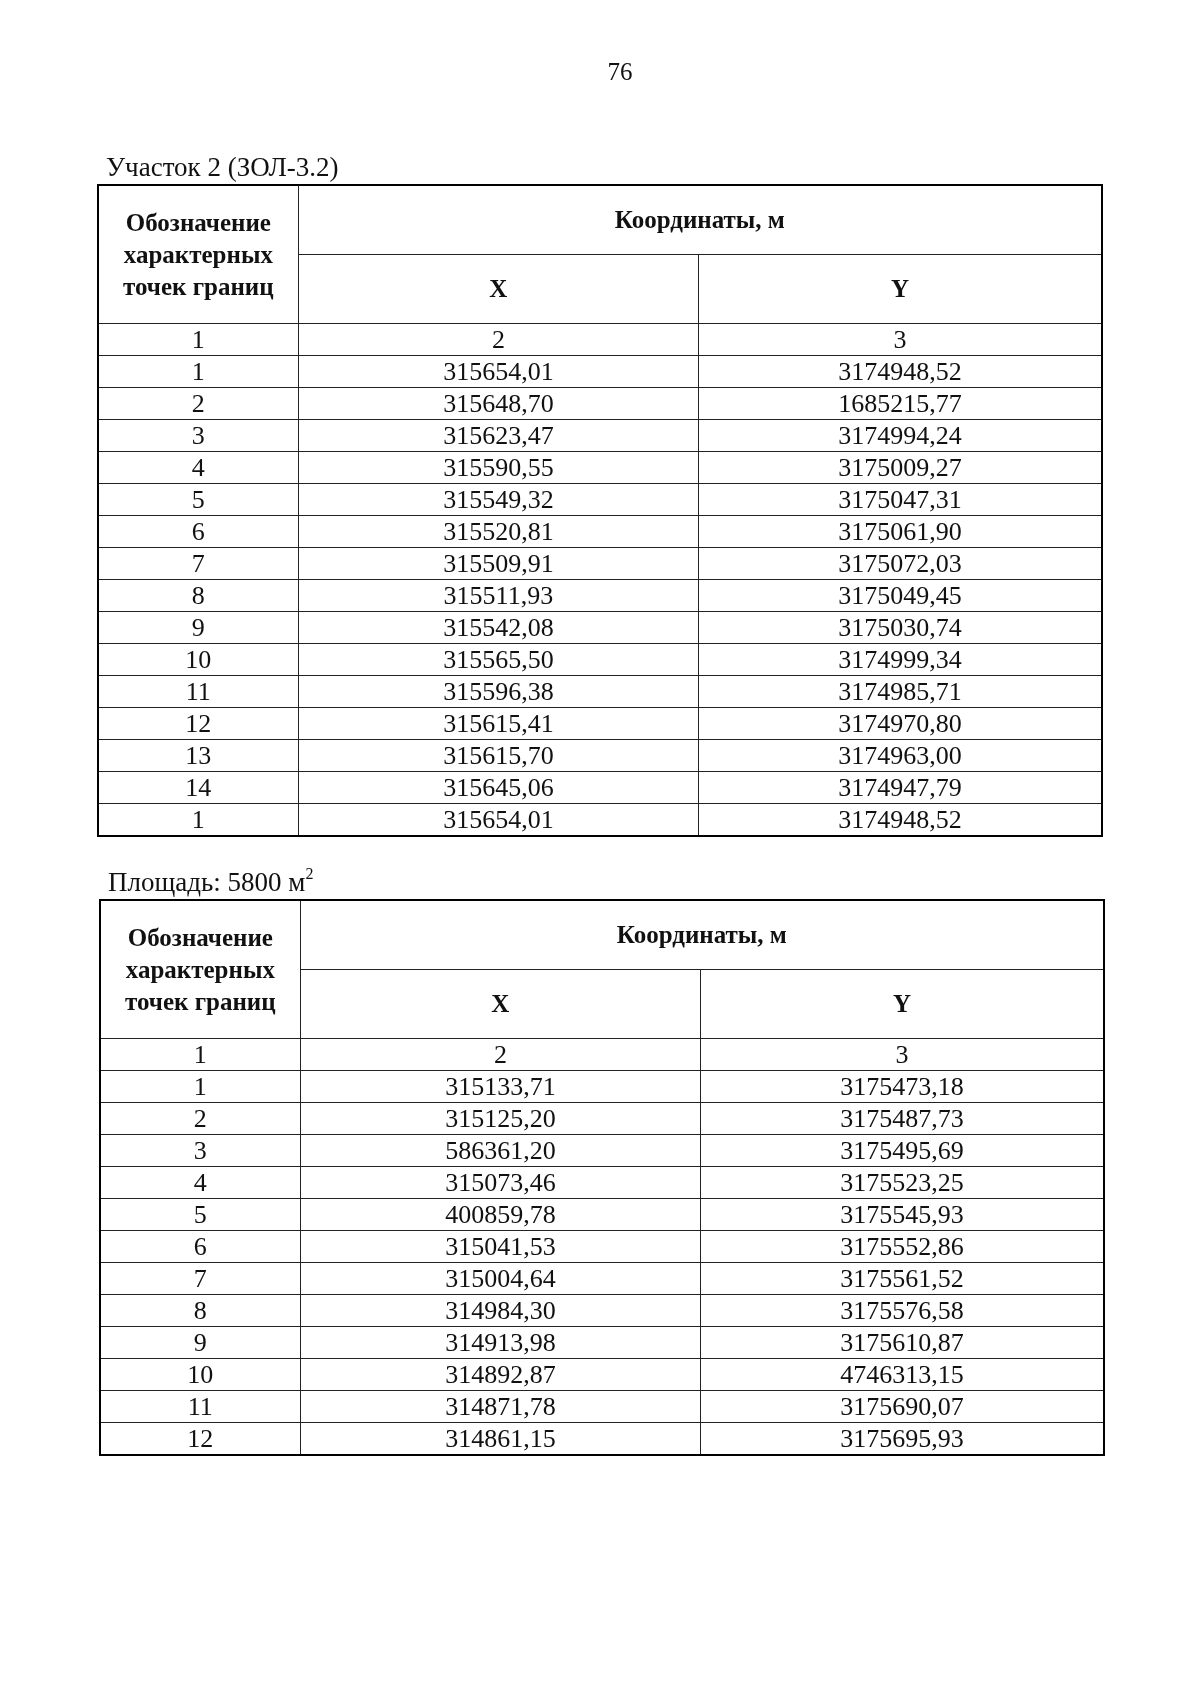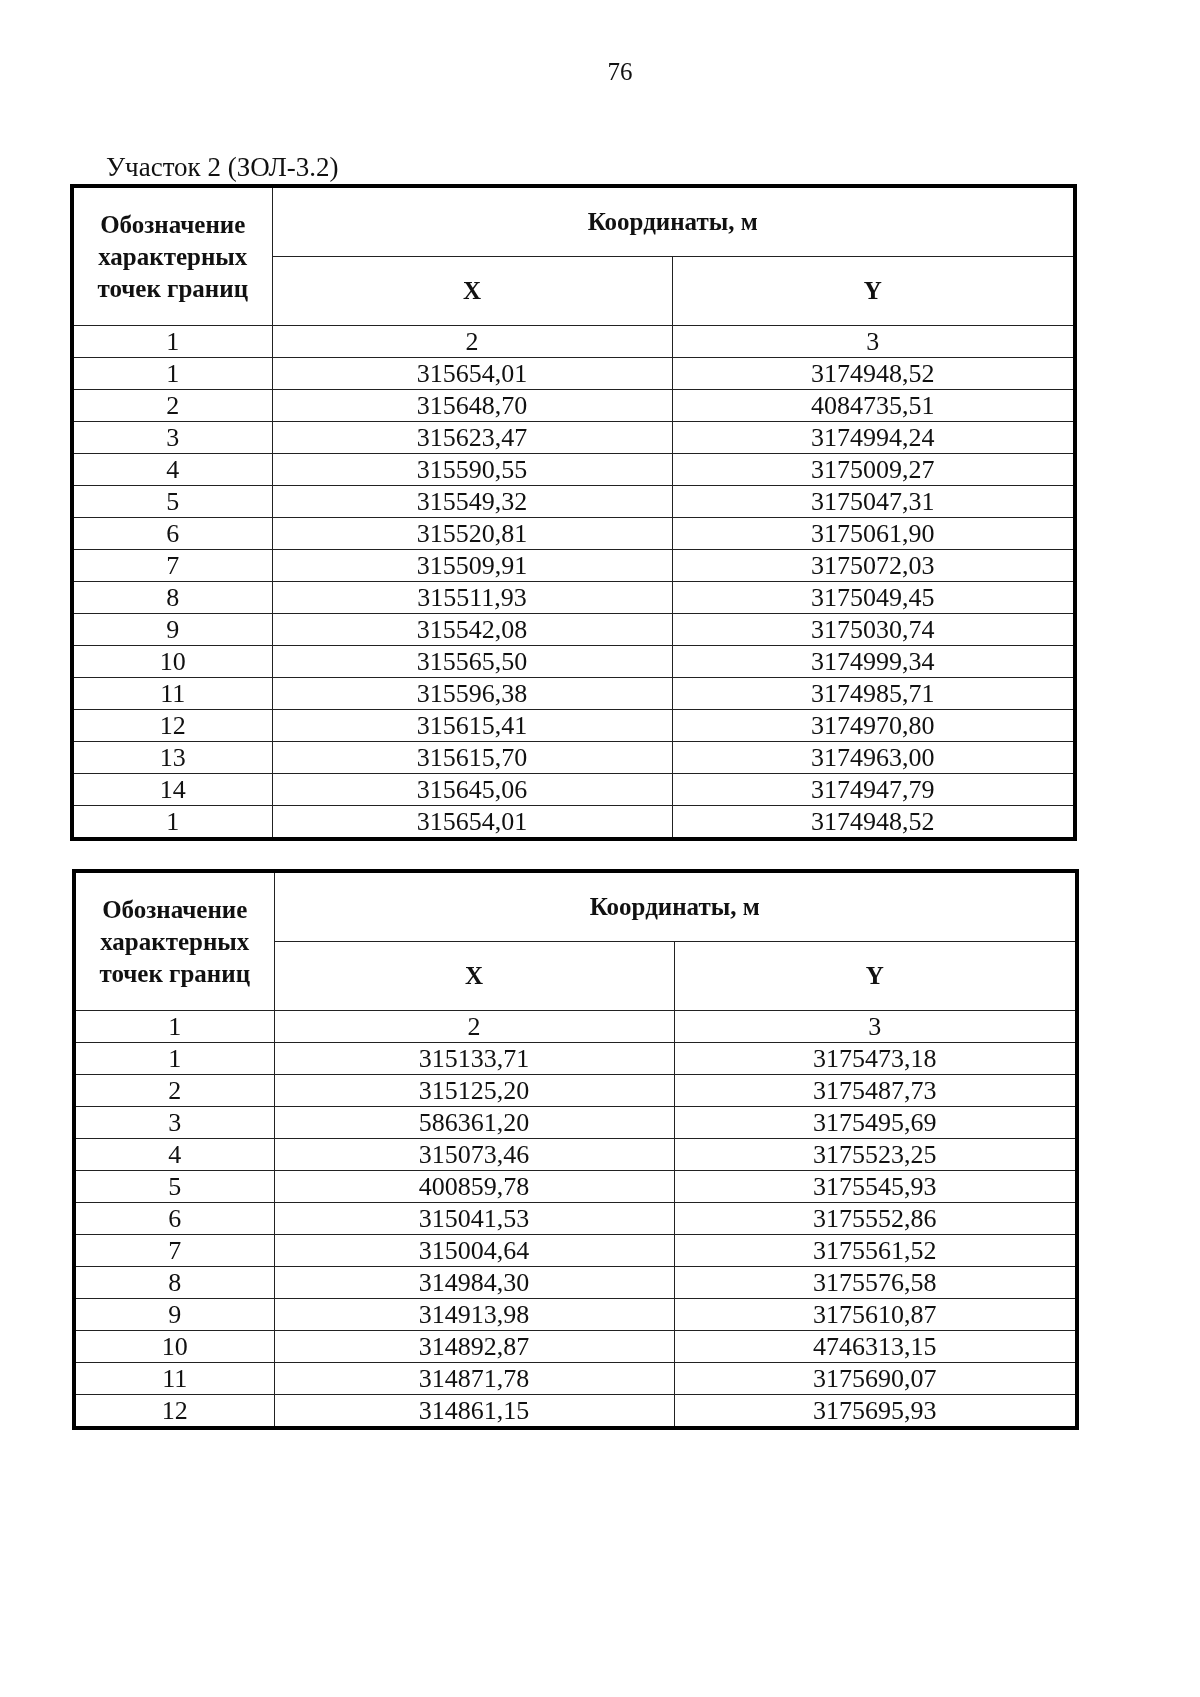--- a/index.html
+++ b/index.html
@@ -11,21 +11,22 @@
       position: absolute; top: 58px; left: 0; width: 1240px; text-align: center;
       font-size: 25px;
     }
     .section { position: absolute; left: 70px; width: 1006px; }
     .section-title, .section-area {
       font-size: 27px; line-height: 30px; margin-left: 36px;
     }
     .section-area sup { font-size: 16px; vertical-align: 12px; line-height: 0; }
     table {
       border-collapse: collapse; width: 100%; table-layout: fixed;
-      border: 4px solid #000000;
+      border: 2px solid #000000;
+      margin-left: 27px;
     }
     td, th {
       border: 1.5px solid #222; text-align: center; padding: 0;
       font-size: 26px; font-weight: normal; line-height: 30px;
     }
     th { font-weight: bold; font-size: 25px; }
     th.rowhead { line-height: 32px; }
     td { height: 31px; }
     col.c1 { width: 200px; }
     col.c2 { width: 400px; }
@@ -63,21 +64,21 @@
         <td>3</td>
       </tr>
     <tr>
           <td>1</td>
           <td>315654,01</td>
           <td>3174948,52</td>
         </tr>
         <tr>
           <td>2</td>
           <td>315648,70</td>
-          <td>4084735,51</td>
+          <td>1685215,77</td>
         </tr>
         <tr>
           <td>3</td>
           <td>315623,47</td>
           <td>3174994,24</td>
         </tr>
         <tr>
           <td>4</td>
           <td>315590,55</td>
           <td>3175009,27</td>
@@ -135,20 +136,21 @@
         <tr>
           <td>1</td>
           <td>315654,01</td>
           <td>3174948,52</td>
         </tr>
       </tbody>
   </table>
 </div>
 
 <div class="section" style="top:867px; left:72px;">
+  <div class="section-area"><span>Площадь: 5800 м</span><sup>2</sup></div>
   <table style="margin-top:2px;">
     <colgroup>
         <col class="c1">
         <col class="c2">
         <col class="c3">
       </colgroup>
     <thead>
       <tr class="head-top">
         <th rowspan="2" class="rowhead">Обозначение характерных точек границ</th>
         <th colspan="2">Координаты, м</th>

